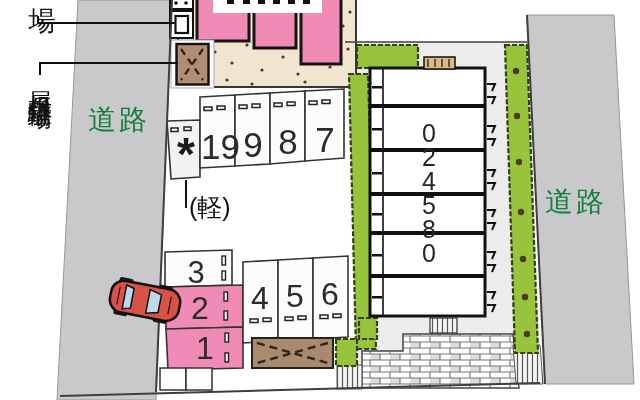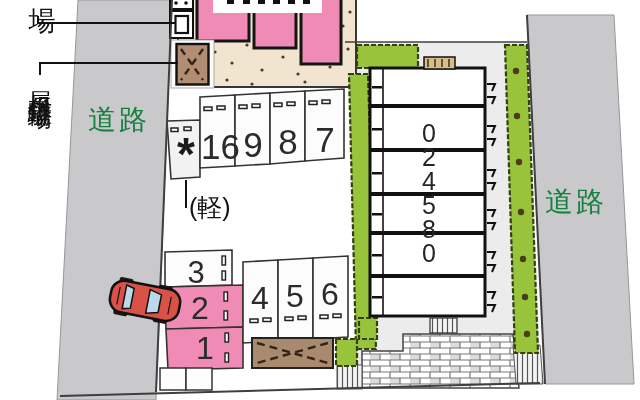--- a/index.html
+++ b/index.html
@@ -242,21 +242,21 @@
   </g>
 </svg>
 
 <div class="lbl road-lbl" id="lbl-road-left">道路</div>
 <div class="lbl road-lbl" id="lbl-road-right">道路</div>
 <div class="lbl vert" id="lbl-ba">場</div>
 <div class="lbl vert" id="lbl-bike">屋根付駐輪場</div>
 <div class="num" id="kei-mark">*</div>
 <div class="lbl" id="kei-note">(軽)</div>
 
-<div class="num n35" id="n10">16</div>
+<div class="num n35" id="n10">19</div>
 <div class="num n35" id="n9">9</div>
 <div class="num n35" id="n8">8</div>
 <div class="num n35" id="n7">7</div>
 <div class="num n31" id="n3">3</div>
 <div class="num n32" id="n2">2</div>
 <div class="num n32" id="n1">1</div>
 <div class="num n32" id="n4">4</div>
 <div class="num n32" id="n5">5</div>
 <div class="num n32" id="n6">6</div>
 

